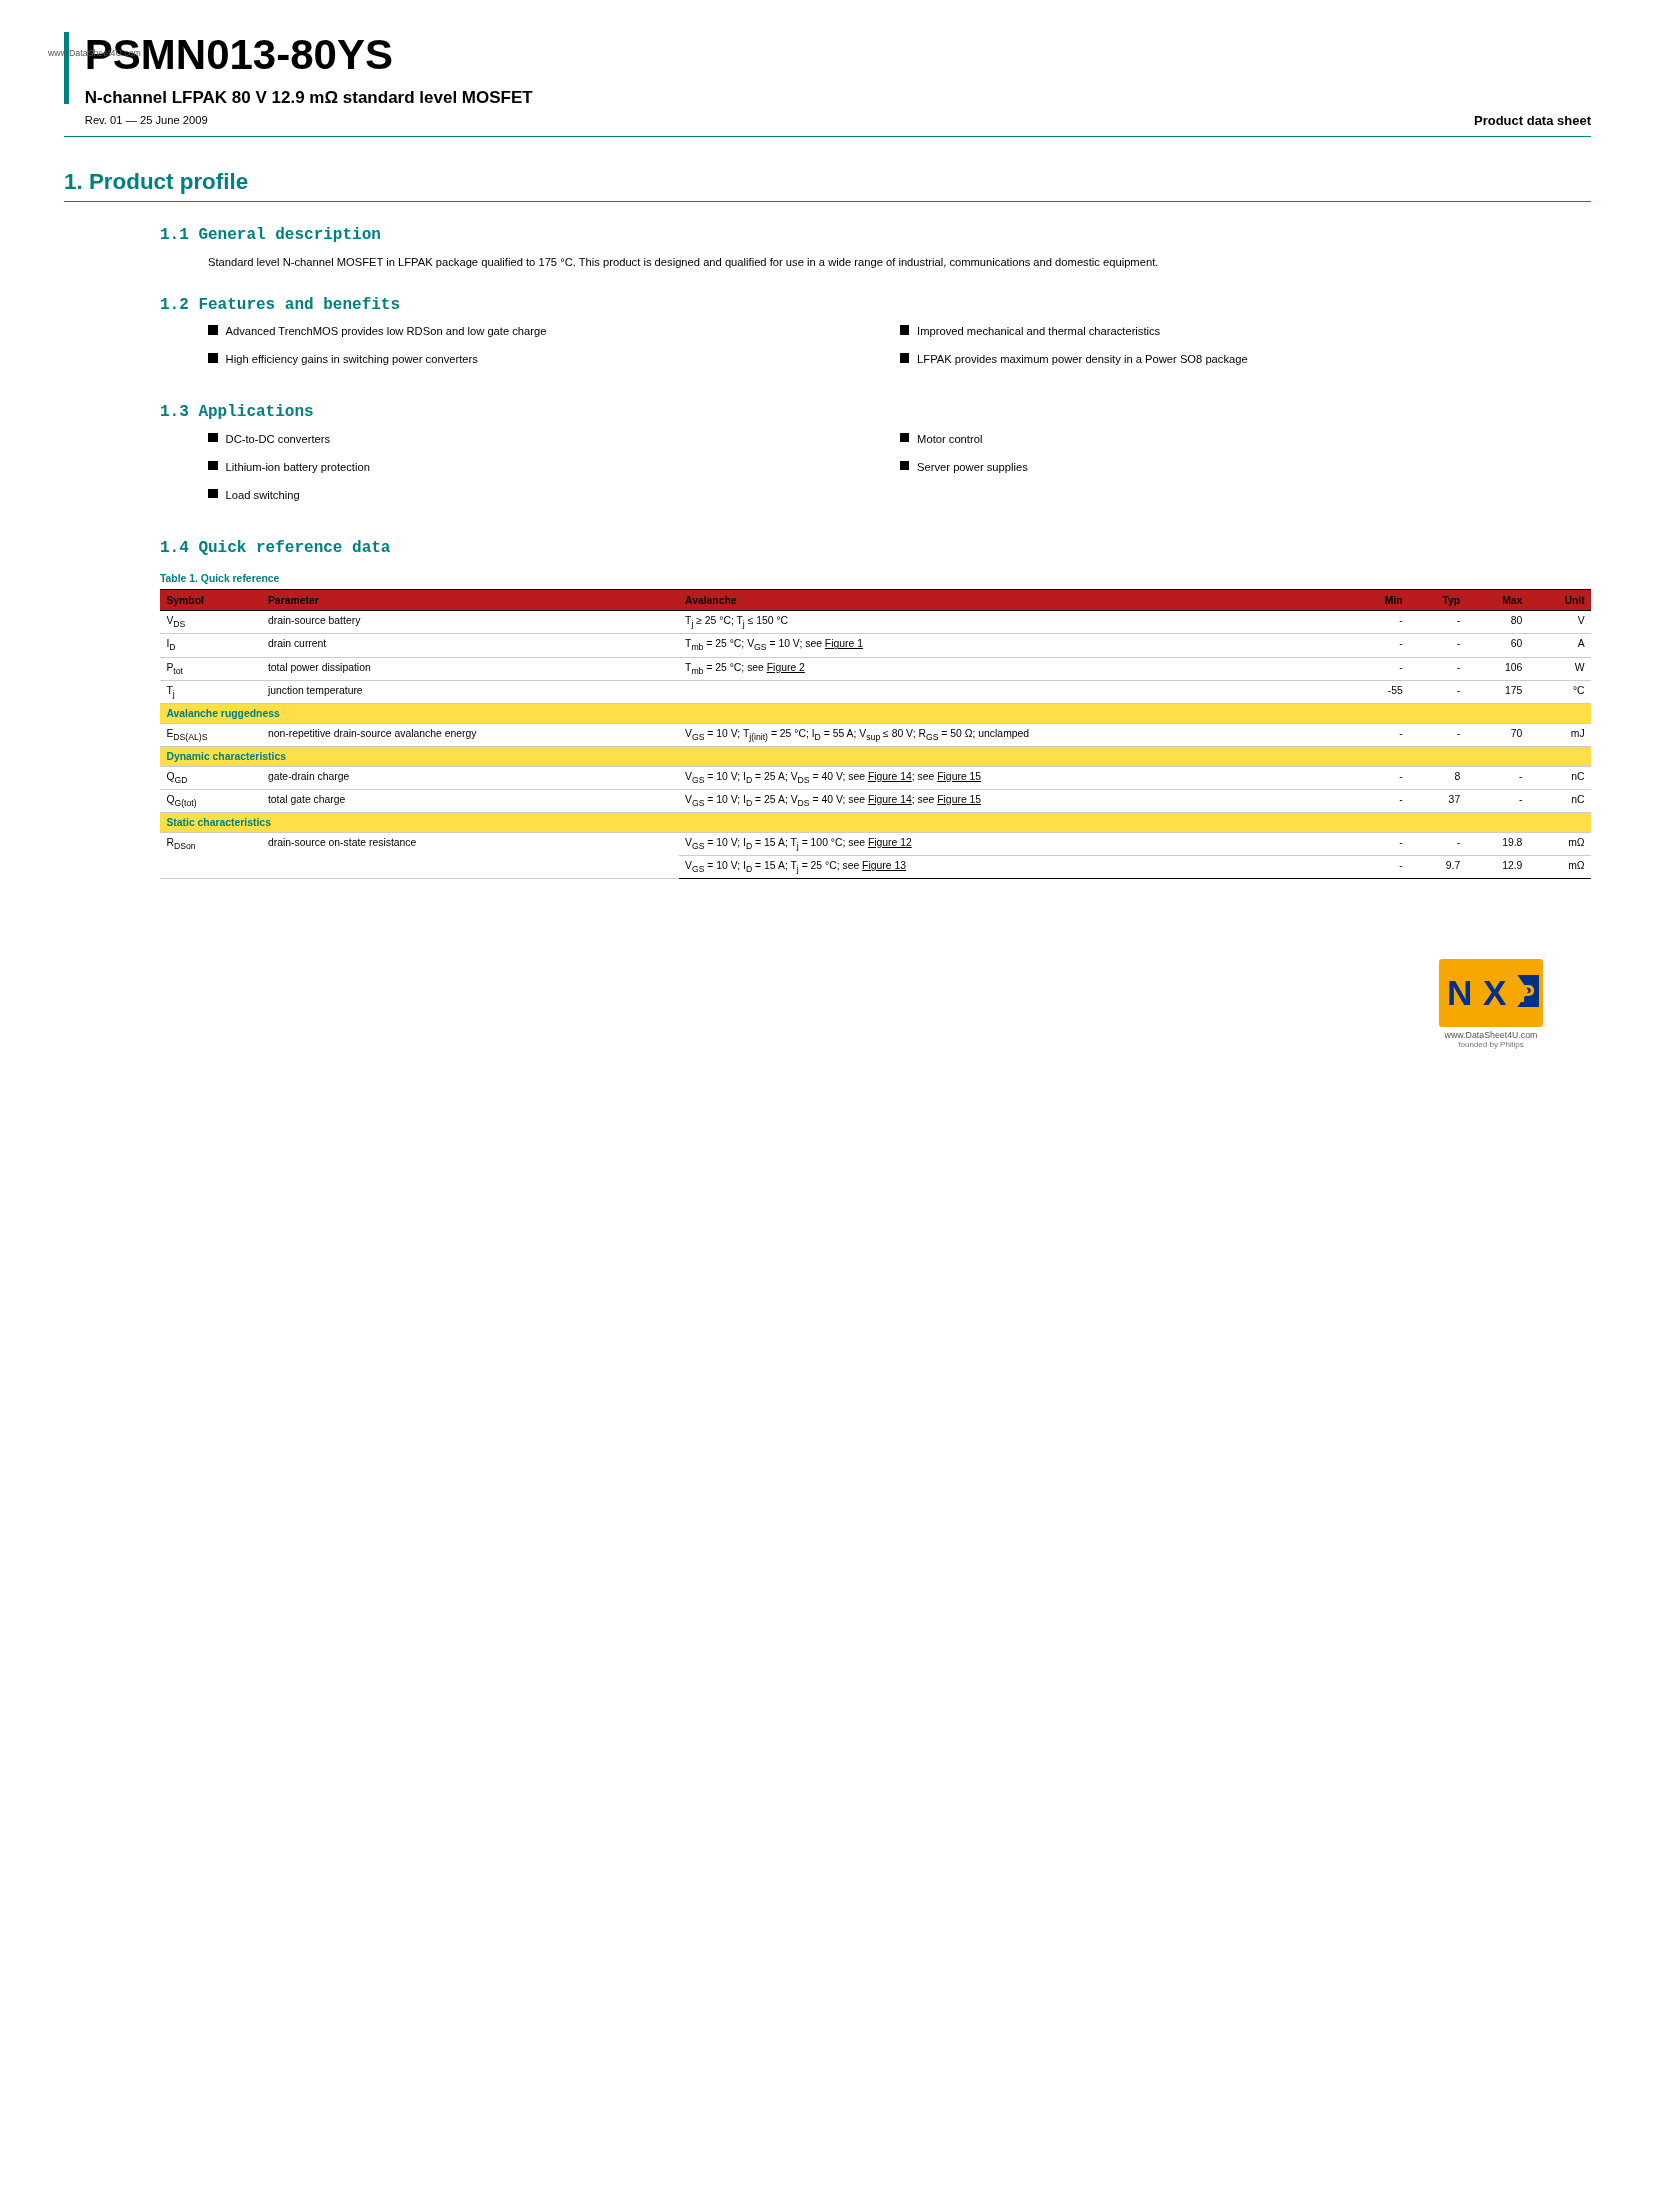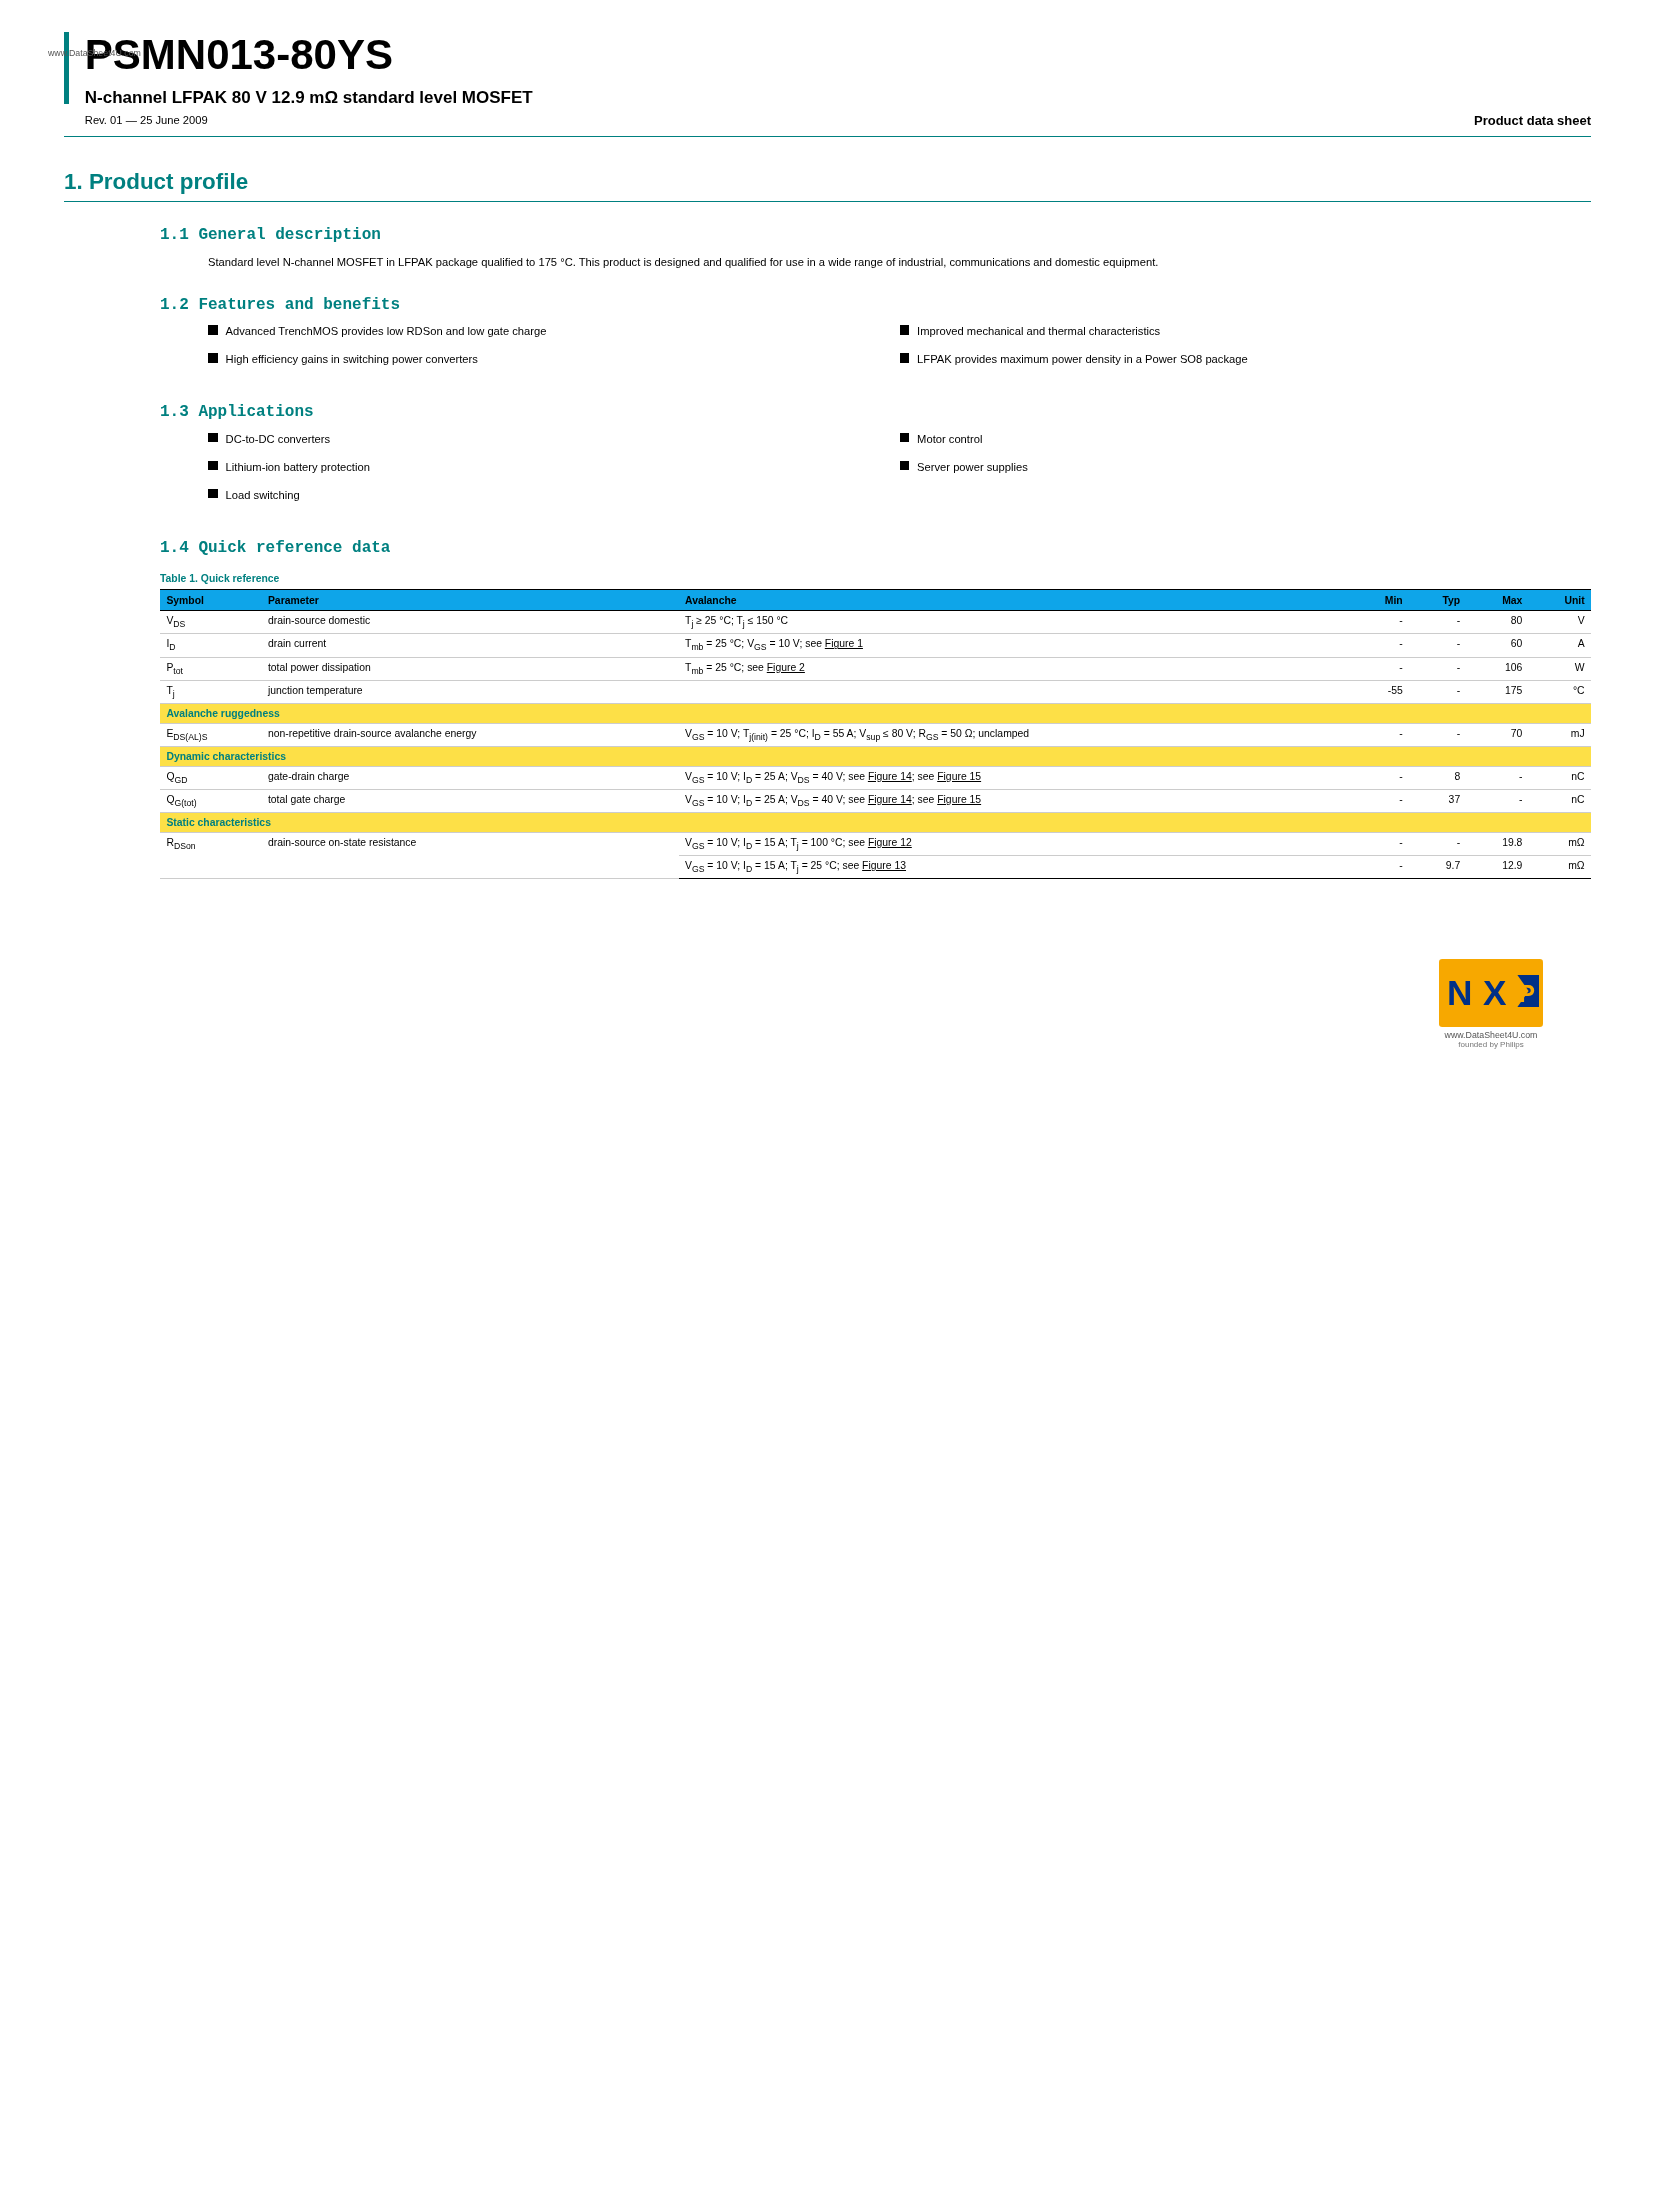--- a/index.html
+++ b/index.html
@@ -121,21 +121,21 @@
       margin-bottom: 4.8px;
       margin-top: 16px;
     }
     .data-table {
       width: calc(100% - 96px);
       margin-left: 96px;
       border-collapse: collapse;
       font-size: 10.4px;
     }
     .data-table th {
-      background: #0ea5e9;
+      background: #b91c1c;
       font-weight: bold;
       border-top: 1.6px solid #000;
       border-bottom: 0.8px solid #000;
       padding: 4.8px 6.4px;
       text-align: left;
       margin-left: 20px;
     }
     .data-table th.num-col {
       text-align: right;
     }
@@ -254,21 +254,21 @@
           <th>Avalanche</th>
           <th class="num-col">Min</th>
           <th class="num-col">Typ</th>
           <th class="num-col">Max</th>
           <th class="num-col">Unit</th>
         </tr>
       </thead>
       <tbody>
         <tr>
           <td>V<sub>DS</sub></td>
-          <td>drain-source domestic</td>
+          <td>drain-source battery</td>
           <td>T<sub>j</sub> ≥ 25 °C; T<sub>j</sub> ≤ 150 °C</td>
           <td class="num-col">-</td>
           <td class="num-col">-</td>
           <td class="num-col">80</td>
           <td class="num-col">V</td>
         </tr>
         <tr>
           <td>I<sub>D</sub></td>
           <td>drain current</td>
           <td>T<sub>mb</sub> = 25 °C; V<sub>GS</sub> = 10 V; see <span class="link-text">Figure 1</span></td>

